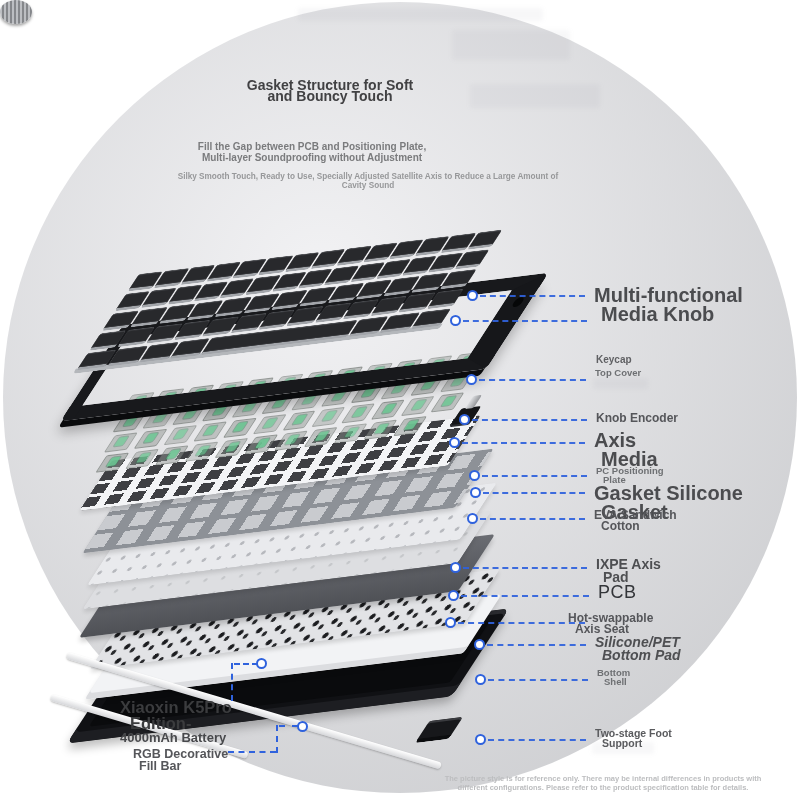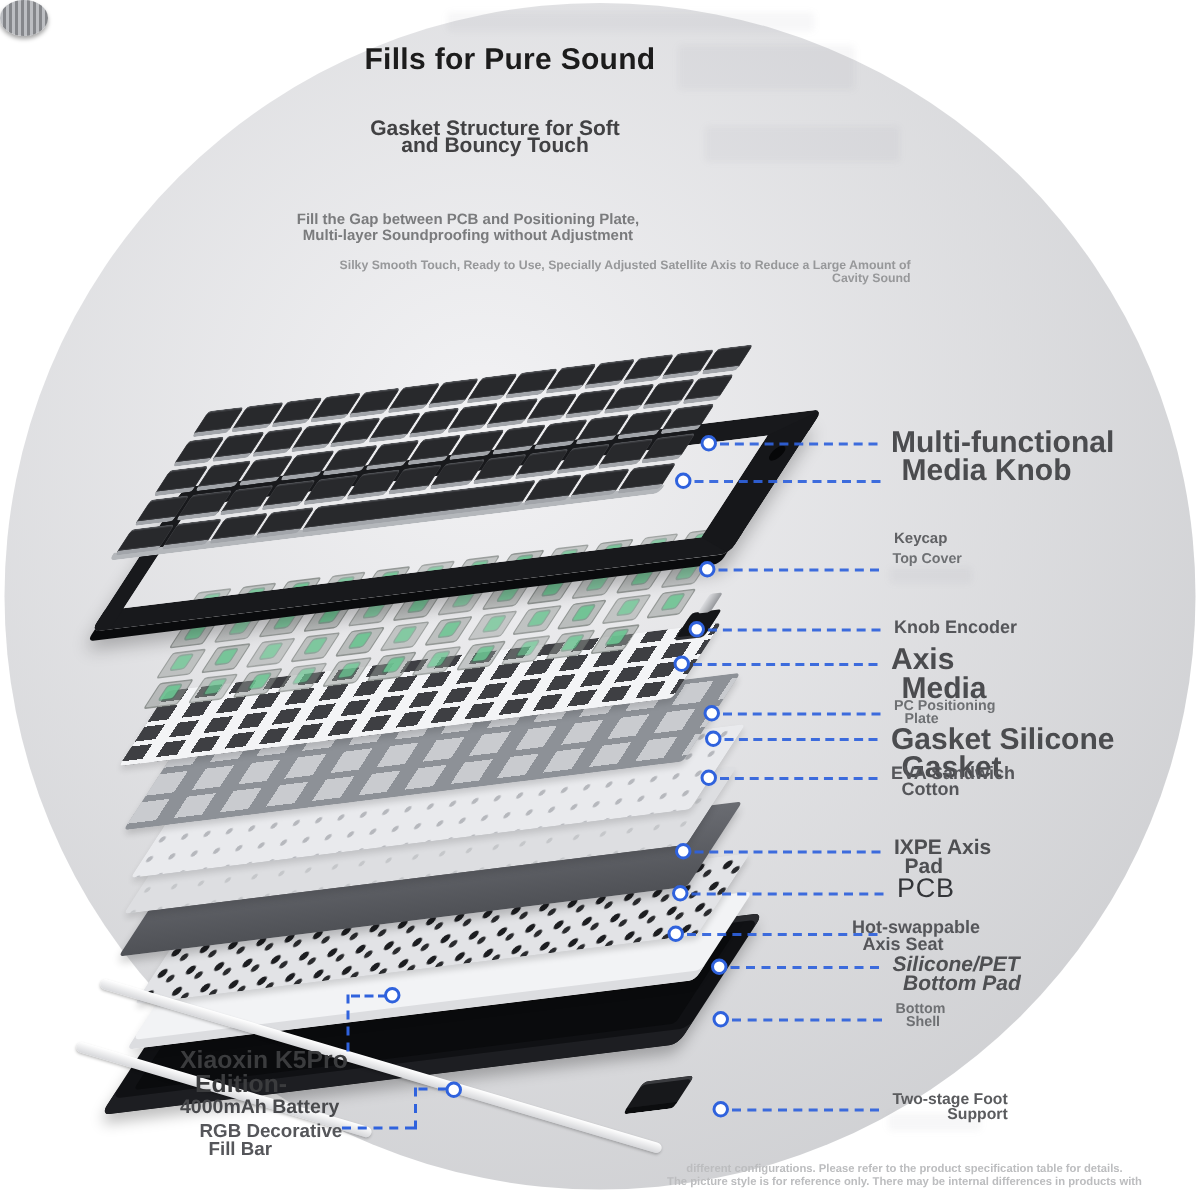--- a/index.html
+++ b/index.html
@@ -4,21 +4,21 @@
 <style>
   html,body{margin:0;padding:0;background:#fff;}
   #stage{position:relative;width:800px;height:800px;background:#ffffff;overflow:hidden;
          font-family:"Liberation Sans",sans-serif;}
 
   
   .hdr{position:absolute;text-align:center;font-weight:bold;z-index:5;}
   #title{left:150px;top:31px;width:380px;font-size:20px;line-height:18px;color:#1c1c1c;letter-spacing:.2px;}
   #subtitle{left:160px;top:80px;width:340px;font-size:14px;line-height:11px;color:#414143;}
   #desc{left:132px;top:141px;width:360px;font-size:10px;line-height:11px;color:#7a7b7d;}
-  #note{left:170px;top:172px;width:396px;font-size:8.2px;line-height:9px;color:#97989a;font-weight:bold;text-align:right;position:absolute;z-index:5;margin-left:41px;}
+  #note{left:170px;top:172px;width:396px;font-size:8.2px;line-height:9px;color:#97989a;font-weight:bold;text-align:center;position:absolute;z-index:5;}
 
   
   .ghost{position:absolute;background:rgba(125,125,130,.06);filter:blur(2px);border-radius:3px;z-index:1;}
 
   
   .iso{position:absolute;transform:rotate(-7deg) skewX(-40deg);}
   #keycap-layer{left:104px;top:254px;width:366px;height:84px;z-index:30;
      border-bottom:5px solid #b4b7bb;border-radius:4px;padding:2px;}
   .krow{display:flex;gap:2px;margin-bottom:2px;}
   .key{flex:1;height:12px;background:#28292c;border-radius:2.5px;
@@ -84,21 +84,21 @@
   .callout{position:absolute;left:0;top:0;z-index:40;}
   .cl-dot{position:absolute;width:7px;height:7px;border:2.5px solid #2f62dd;background:#fff;border-radius:50%;}
   .cl-line{position:absolute;height:0;border-top:2.5px dashed #2f62dd;opacity:.92;}
   .cl-label{position:absolute;font-weight:bold;line-height:.95;white-space:nowrap;}
   .cl-label .ln2{padding-left:7px;}
   .cl-lg{font-size:20px;color:#4b4c4f;}
   .cl-mdlg{font-size:14px;color:#4e4f52;}
   .cl-md{font-size:12px;color:#55565a;}
   .cl-sm{font-size:10px;color:#606164;margin-top:48px;}
   .cl-xs{font-size:9.5px;color:#6e7073;}
-  .cl-xs2{font-size:10.5px;color:#5a5b5e;text-align:right;}
+  .cl-xs2{font-size:10.5px;color:#5a5b5e;}
   .cl-pcb{font-size:18px;font-weight:400;color:#333539;letter-spacing:.5px;}
 
   .dashseg-h{position:absolute;border-top:2.5px dashed #2f62dd;z-index:40;}
   .dashseg-v{position:absolute;border-left:2.5px dashed #2f62dd;z-index:40;}
 
   
   .left-label{position:absolute;font-weight:bold;line-height:.95;z-index:41;white-space:nowrap;}
   #battery-label{left:120px;top:700px;font-size:16.5px;color:#3b3c3e;}
   #battery-label .bl2{padding-left:10px;}
   #battery-label .bl3{font-size:13px;color:#48494c;margin-top:1px;}
@@ -114,21 +114,20 @@
 
 <div id="stage">
 
   <div class="ghost" style="left:298px;top:8px;width:245px;height:13px;"></div>
   <div class="ghost" style="left:452px;top:30px;width:118px;height:30px;"></div>
   <div class="ghost" style="left:470px;top:84px;width:130px;height:24px;"></div>
   <div class="ghost" style="left:593px;top:378px;width:55px;height:11px;"></div>
   <div class="ghost" style="left:592px;top:742px;width:62px;height:12px;"></div>
 
   <div class="hdr" id="title">
-    <div>Fills for Pure Sound</div>
   </div>
   <div class="hdr" id="subtitle">
     <div>Gasket Structure for Soft</div>
     <div>and Bouncy Touch</div>
   </div>
   <div class="hdr" id="desc">
     <div>Fill the Gap between PCB and Positioning Plate,</div>
     <div>Multi-layer Soundproofing without Adjustment</div>
   </div>
   <div id="note">Silky Smooth Touch, Ready to Use, Specially Adjusted Satellite Axis to Reduce a Large Amount of Cavity Sound</div>
@@ -406,17 +405,17 @@
     <div>Xiaoxin K5Pro</div>
     <div class="bl2">Edition-</div>
     <div class="bl3">4000mAh Battery</div>
   </div>
   <div class="left-label" id="rgb-label">
     <div>RGB Decorative</div>
     <div class="ln2">Fill Bar</div>
   </div>
 
   <div id="disclaimer">
+    <div>The picture style is for reference only. There may be internal differences in products with</div>
     <div>different configurations. Please refer to the product specification table for details.</div>
-    <div>The picture style is for reference only. There may be internal differences in products with</div>
   </div>
 
 </div>
 
 </body></html>

